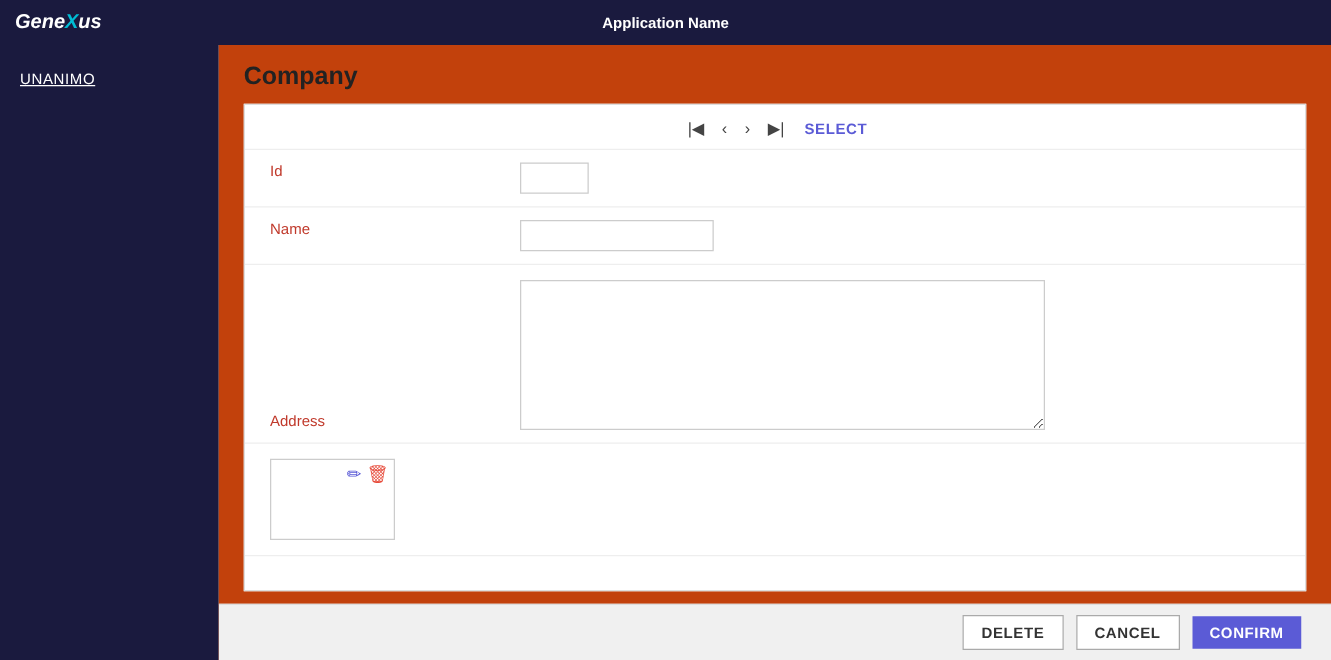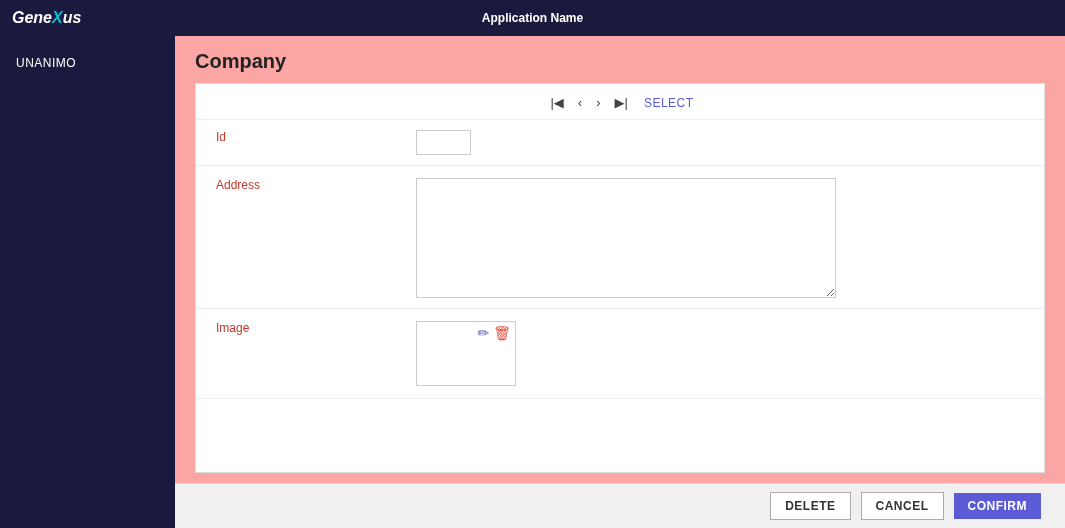--- a/index.html
+++ b/index.html
@@ -43,26 +43,27 @@
       padding: 12px 0;
       display: flex;
       flex-direction: column;
     }
     .sidebar-item {
       color: white;
       font-size: 12px;
       padding: 8px 16px;
       cursor: pointer;
       letter-spacing: 0.5px;
+      text-decoration: underline;
     }
 
     
     .main {
       flex: 1;
-      background: #fca5a5;
+      background: #c2410c;
       overflow-y: auto;
       display: flex;
       flex-direction: column;
     }
 
     .page-title {
       font-size: 20px;
       font-weight: bold;
       color: #222;
       padding: 14px 20px 10px 20px;
@@ -91,35 +92,35 @@
       color: #444;
       font-size: 13px;
       padding: 2px 4px;
       line-height: 1;
     }
     .select-btn {
       background: none;
       border: none;
       color: #5b5bd6;
       font-size: 12px;
-      font-weight: normal;
+      font-weight: bold;
       cursor: pointer;
       letter-spacing: 0.5px;
       margin-left: 6px;
     }
 
     
     .form-row {
       display: flex;
       align-items: flex-start;
       padding: 10px 20px;
       border-bottom: 1px solid #eee;
       min-height: 44px;
     }
-    .form-row.address-row { align-items: flex-start; padding-top: 12px; }
+    .form-row.address-row { align-items: flex-end; padding-top: 12px; }
     .form-row.image-row { align-items: flex-start; padding-top: 12px; min-height: 90px; }
 
     .field-label {
       color: #c0392b;
       font-size: 12px;
       width: 200px;
       min-width: 200px;
     }
 
     .field-input {
@@ -238,29 +239,32 @@
         <button class="nav-btn">›</button>
         <button class="nav-btn">▶|</button>
         <button class="select-btn">SELECT</button>
       </div>
 
       <div class="form-row">
         <div class="field-label">Id</div>
         <input class="field-input input-id" type="text" value="" style="">
       </div>
 
+      <div class="form-row">
+        <div class="field-label">Name</div>
+        <input class="field-input input-name" type="text" value="" style="">
+      </div>
 
 
       <div class="form-row address-row">
         <div class="field-label">Address</div>
         <textarea class="input-address" style=""></textarea>
       </div>
 
       <div class="form-row image-row">
-        <div class="field-label">Image</div>
         <div class="image-box">
           <button class="image-icon-btn icon-edit">✏</button>
           <button class="image-icon-btn icon-delete">🗑</button>
         </div>
       </div>
     </div>
 
     <div class="footer">
       <button class="btn-delete">DELETE</button>
       <button class="btn-cancel">CANCEL</button>

